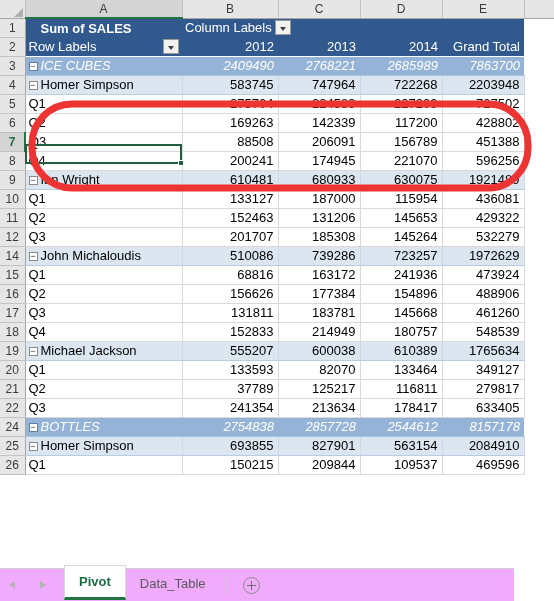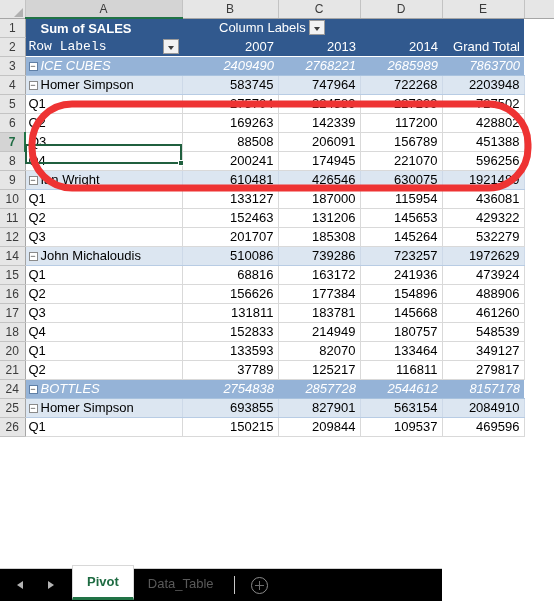--- a/index.html
+++ b/index.html
@@ -174,23 +174,23 @@
   }
   .filter-btn::after {
     content: "";
     position: absolute;
     left: 4px; top: 6px;
     width: 0; height: 0;
     border-left: 3.5px solid transparent;
     border-right: 3.5px solid transparent;
     border-top: 4px solid #3d3d3d;
   }
-  .rowlabels-cell { position: relative; font-family: Liberation Mono, monospace; }
+  .rowlabels-cell { position: relative; }
   .rowlabels-cell .filter-btn { position: absolute; right: 3px; top: 2px; }
-  .collabels-wrap { display: flex; align-items: center; gap: 3px; margin-left: 34px; }
+  .collabels-wrap { display: flex; align-items: center; gap: 3px; }
 
   
   .selection {
     position: absolute;
     left: 25px;
     top: 144px;
     width: 157px;
     height: 20px;
     border: 2px solid #20603f;
     box-sizing: border-box;
@@ -212,26 +212,25 @@
     top: 100px;
     width: 504px;
     height: 92px;
     pointer-events: none;
   }
 
   
   .tabbar {
     position: absolute;
     left: 0; top: 568px;
-    width: 442px; height: 33px;
-    background: #000000;
+    width: 514px; height: 33px;
+    background: #f0abfc;
     border-top: 1px solid #d0d0d0;
     display: flex;
     align-items: center;
-    padding-left: 8px;
     gap: 0;
   }
   .navarrows { display: flex; gap: 16px; margin-right: 14px; padding-left: 6px; }
   .navarrow {
     width: 14px; height: 14px;
     position: relative;
   }
   .navarrow.left::after, .navarrow.right::after {
     content: "";
     position: absolute;
@@ -323,21 +322,21 @@
           <td class="cell hdr-band"></td>
           <td class="pad"></td>
         </tr>
 
         <tr class="r2">
           <td class="rowhdr">2</td>
           <td class="cell txt hdr-band rowlabels-cell">
             <span>Row Labels</span>
             <span class="filter-btn"></span>
           </td>
-          <td class="cell num hdr-band">2007</td>
+          <td class="cell num hdr-band">2012</td>
           <td class="cell num hdr-band">2013</td>
           <td class="cell num hdr-band">2014</td>
           <td class="cell num hdr-band">Grand Total</td>
           <td class="pad"></td>
         </tr>
 
       <tr>
             <td class="rowhdr">3</td>
             <td class="cell txt lvl1 ind1"><span class="pm">−</span><span>ICE CUBES</span></td>
             <td class="cell num lvl1">2409490</td>
@@ -388,21 +387,21 @@
             <td class="cell num leaf">200241</td>
             <td class="cell num leaf">174945</td>
             <td class="cell num leaf">221070</td>
             <td class="cell num leaf">596256</td>
             <td class="pad"></td>
           </tr>
           <tr>
             <td class="rowhdr">9</td>
             <td class="cell txt lvl2 ind2"><span class="pm">−</span><span>Ian Wright</span></td>
             <td class="cell num lvl2">610481</td>
-            <td class="cell num lvl2">426546</td>
+            <td class="cell num lvl2">680933</td>
             <td class="cell num lvl2">630075</td>
             <td class="cell num lvl2">1921489</td>
             <td class="pad"></td>
           </tr>
           <tr>
             <td class="rowhdr">10</td>
             <td class="cell txt leaf ind3"><span>Q1</span></td>
             <td class="cell num leaf">133127</td>
             <td class="cell num leaf">187000</td>
             <td class="cell num leaf">115954</td>
@@ -466,35 +465,53 @@
           <tr>
             <td class="rowhdr">18</td>
             <td class="cell txt leaf ind3"><span>Q4</span></td>
             <td class="cell num leaf">152833</td>
             <td class="cell num leaf">214949</td>
             <td class="cell num leaf">180757</td>
             <td class="cell num leaf">548539</td>
             <td class="pad"></td>
           </tr>
           <tr>
+            <td class="rowhdr">19</td>
+            <td class="cell txt lvl2 ind2"><span class="pm">−</span><span>Michael Jackson</span></td>
+            <td class="cell num lvl2">555207</td>
+            <td class="cell num lvl2">600038</td>
+            <td class="cell num lvl2">610389</td>
+            <td class="cell num lvl2">1765634</td>
+            <td class="pad"></td>
+          </tr>
+          <tr>
             <td class="rowhdr">20</td>
             <td class="cell txt leaf ind3"><span>Q1</span></td>
             <td class="cell num leaf">133593</td>
             <td class="cell num leaf">82070</td>
             <td class="cell num leaf">133464</td>
             <td class="cell num leaf">349127</td>
             <td class="pad"></td>
           </tr>
           <tr>
             <td class="rowhdr">21</td>
             <td class="cell txt leaf ind3"><span>Q2</span></td>
             <td class="cell num leaf">37789</td>
             <td class="cell num leaf">125217</td>
             <td class="cell num leaf">116811</td>
             <td class="cell num leaf">279817</td>
+            <td class="pad"></td>
+          </tr>
+          <tr>
+            <td class="rowhdr">22</td>
+            <td class="cell txt leaf ind3"><span>Q3</span></td>
+            <td class="cell num leaf">241354</td>
+            <td class="cell num leaf">213634</td>
+            <td class="cell num leaf">178417</td>
+            <td class="cell num leaf">633405</td>
             <td class="pad"></td>
           </tr>
           <tr>
             <td class="rowhdr">24</td>
             <td class="cell txt lvl1 ind1"><span class="pm">−</span><span>BOTTLES</span></td>
             <td class="cell num lvl1">2754838</td>
             <td class="cell num lvl1">2857728</td>
             <td class="cell num lvl1">2544612</td>
             <td class="cell num lvl1">8157178</td>
             <td class="pad"></td>

